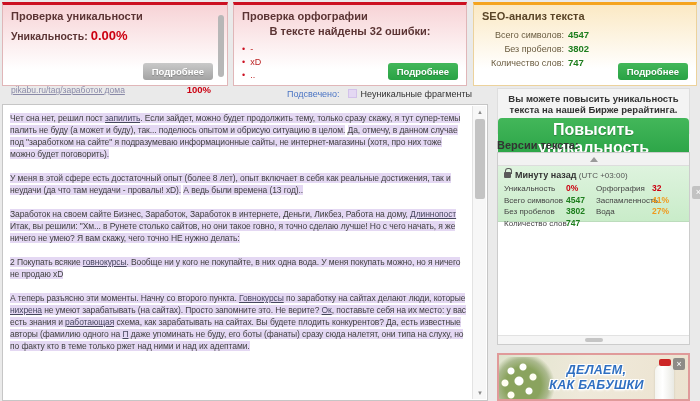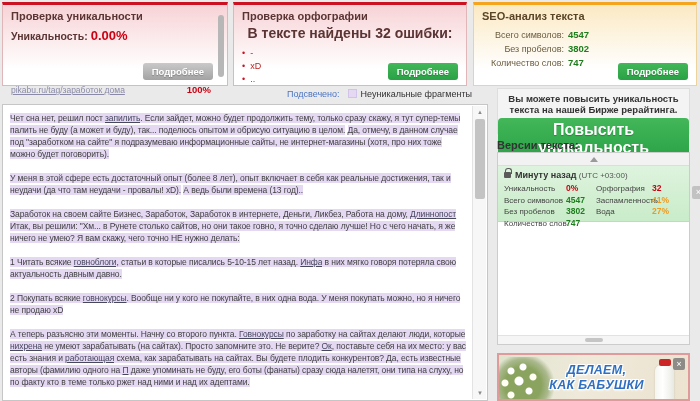--- a/index.html
+++ b/index.html
@@ -23,21 +23,21 @@
   .uniq-link-row { display:flex; justify-content:space-between; align-items:center; line-height:12px;margin-top:41px; }
   .uniq-link { font-size:8.5px; color:#8a8aa8; text-decoration:underline; cursor:pointer; }
   .uniq-pct  { font-size:9.5px; font-weight:bold; color:#cc0011; }
   .panel-scroll-thumb { position:absolute; right:3px; top:10px; width:6px; height:62px; background:#b7b7b7; border-radius:3px; }
 
   .btn { position:absolute; right:8px; bottom:5px; font-size:9.5px; font-weight:bold; color:#fff;
          padding:3px 9px; border:none; border-radius:3px; cursor:pointer; font-family:"Liberation Sans",sans-serif; }
   .btn-gray  { right:14px; background:linear-gradient(#c9c9c9,#a3a3a3); text-shadow:0 1px 1px rgba(0,0,0,.25); }
   .btn-green { background:linear-gradient(#43b75a,#28a244); text-shadow:0 1px 1px rgba(0,0,0,.25); }
 
-  .spell-subtitle { text-align:center; margin-top:3px; font-size:14px; font-weight:bold; color:#5b3434; }
+  .spell-subtitle { text-align:center; margin-top:3px; font-size:11px; font-weight:bold; color:#5b3434; }
   .spell-errors { list-style:none; margin-top:6px; }
   .spell-errors li { font-size:9px; color:#bb2222; line-height:13px; }
   .spell-errors li::before { content:"•"; color:#cc1122; margin-right:5px; }
 
   .seo-cols { display:flex; margin-top:6px; }
   .seo-col-left { width:122px; }
   .seo-col-right { width:92px; }
   .seo-row { line-height:13px; font-size:9px; color:#6a5c40; white-space:nowrap; }
   .seo-row .lbl { display:inline-block; text-align:right; }
   .seo-col-left  .lbl { width:82px; }
@@ -161,21 +161,20 @@
 
   <div class="legend">
     <span class="legend-label">Подсвечено:</span><span class="legend-swatch"></span><span class="legend-item">Неуникальные фрагменты</span>
   </div>
 
   <div class="textbox">
     <div class="doc">
         <div class="para"><span class="hl">Чет сна нет, решил пост </span><span class="hl lnk">запилить</span><span class="hl">. Если зайдет, можно будет продолжить тему, только сразу скажу, я тут супер-темы палить не буду (а может и буду), так... поделюсь опытом и обрисую ситуацию в целом.</span><span> </span><span class="hl">Да, отмечу, в данном случае под "заработком на сайте" я подразумеваю информационные сайты, не интернет-магазины (хотя, про них тоже можно будет поговорить).</span></div>
         <div class="para"><span class="hl">У меня в этой сфере есть достаточный опыт (более 8 лет), опыт включает в себя как реальные достижения, так и неудачи (да что там неудачи - провалы! хD).</span><span> </span><span class="hl">А ведь были времена (13 год)..</span></div>
         <div class="para"><span class="hl">Заработок на своем сайте Бизнес, Заработок, Заработок в интернете, Деньги, Ликбез, Работа на дому, </span><span class="hl lnk">Длиннопост</span><br><span class="hl">Итак, вы решили: "Хм... в Рунете столько сайтов, но они такое говно, я точно сделаю лучше! Но с чего начать, я же ничего не умею? Я вам скажу, чего точно НЕ нужно делать:</span></div>
-        <div class="para"><span class="hl">1 Читать всякие </span><span class="hl lnk">говноблоги</span><span class="hl">, статьи в которые писались 5-10-15 лет назад. </span><span class="hl lnk">Инфа</span><span class="hl"> в них мягко говоря потеряла свою актуальность давным давно.</span></div>
         <div class="para"><span class="hl">2 Покупать всякие </span><span class="hl lnk">говнокурсы</span><span class="hl">. Вообще ни у кого не покупайте, в них одна вода. У меня покупать можно, но я ничего не продаю xD</span></div>
         <div class="para"><span class="hl">А теперь разъясню эти моменты. Начну со второго пункта. </span><span class="hl lnk">Говнокурсы</span><span class="hl"> по заработку на сайтах делают люди, которые </span><span class="hl lnk">нихрена</span><span class="hl"> не умеют зарабатывать (на сайтах). Просто запомните это. Не верите? </span><span class="hl lnk">Ок</span><span class="hl">, поставьте себя на их место: у вас есть знания и </span><span class="hl lnk">работающая</span><span class="hl"> схема, как зарабатывать на сайтах. Вы будете плодить конкурентов? Да, есть известные авторы (фамилию одного на </span><span class="hl lnk">П</span><span class="hl"> даже упоминать не буду, его боты (фанаты) сразу сюда налетят, они типа на слуху, но по факту кто в теме только ржет над ними и над их адептами.</span></div>
       </div>
     <div class="vscroll">
       <div class="arrow arrow-up">▲</div>
       <div class="vthumb"></div>
       <div class="arrow arrow-down">▼</div>
     </div>
   </div>
 

